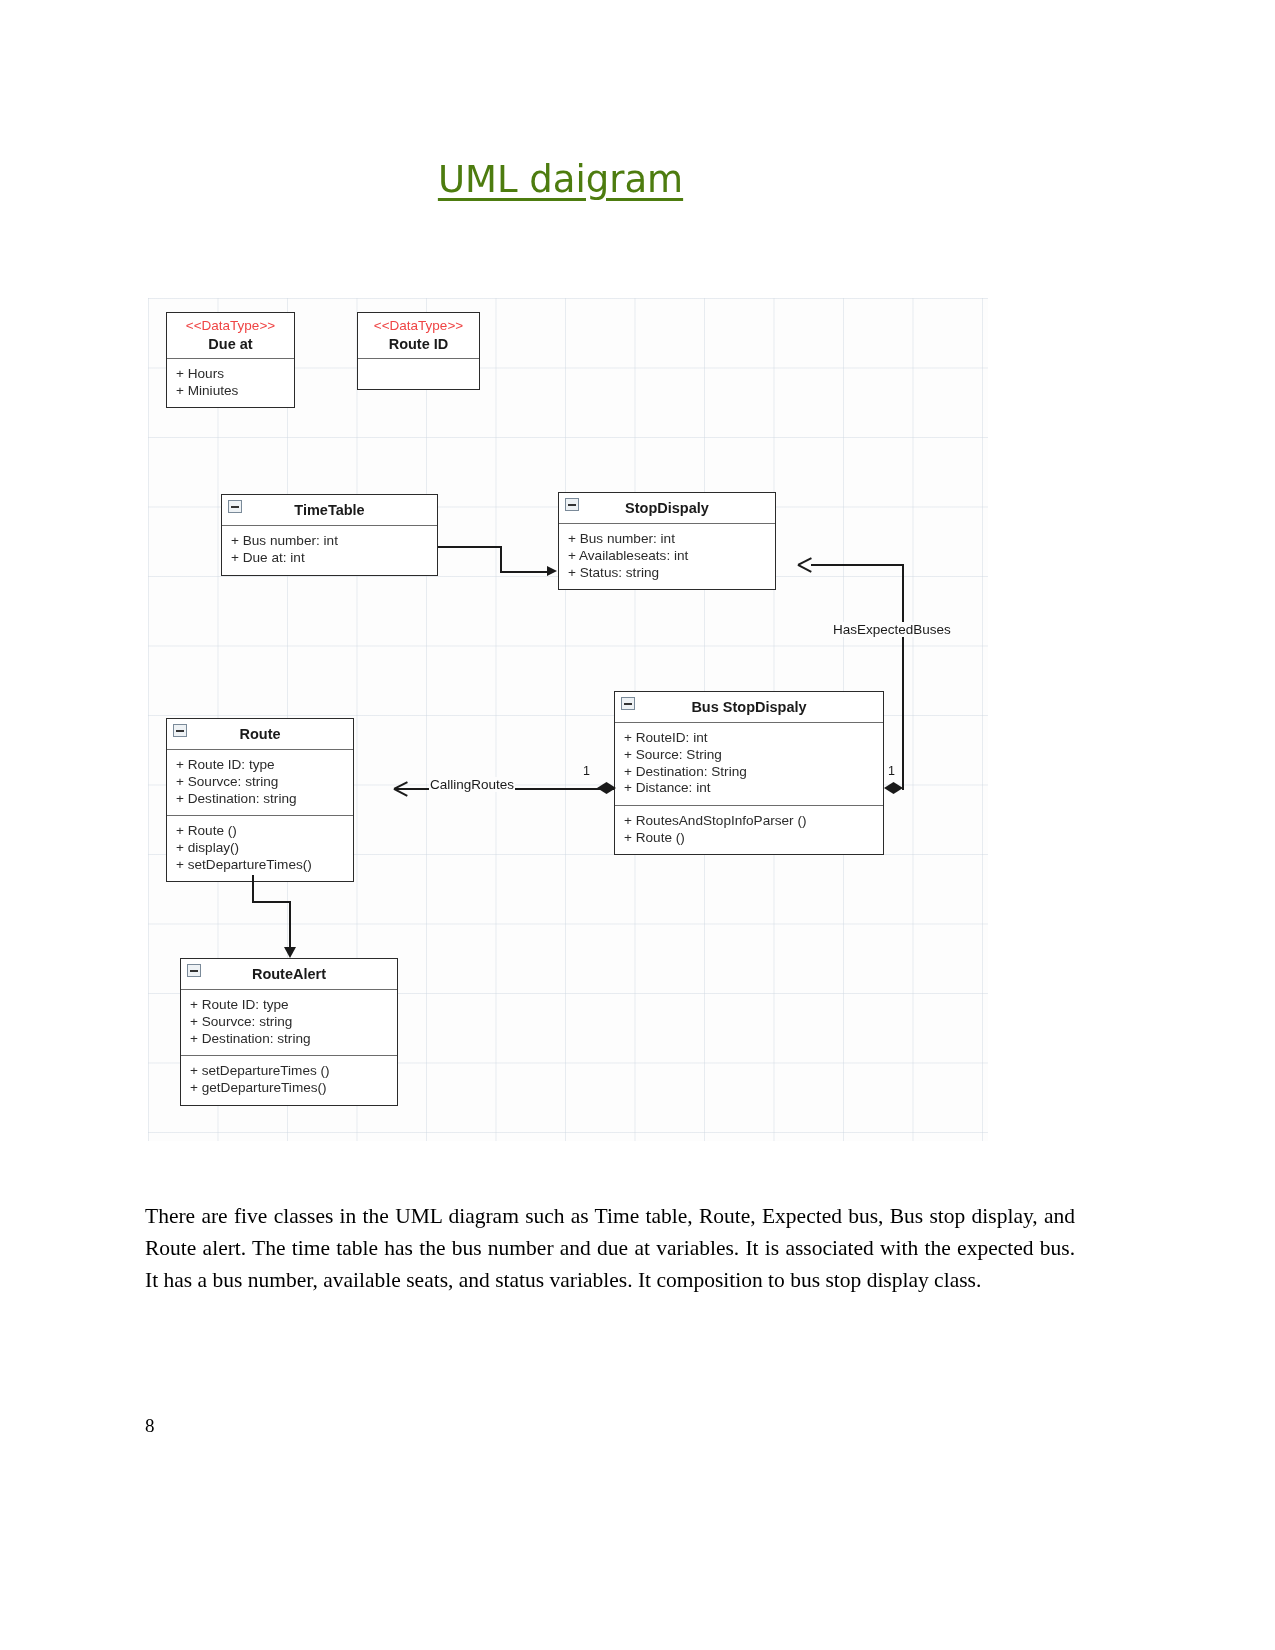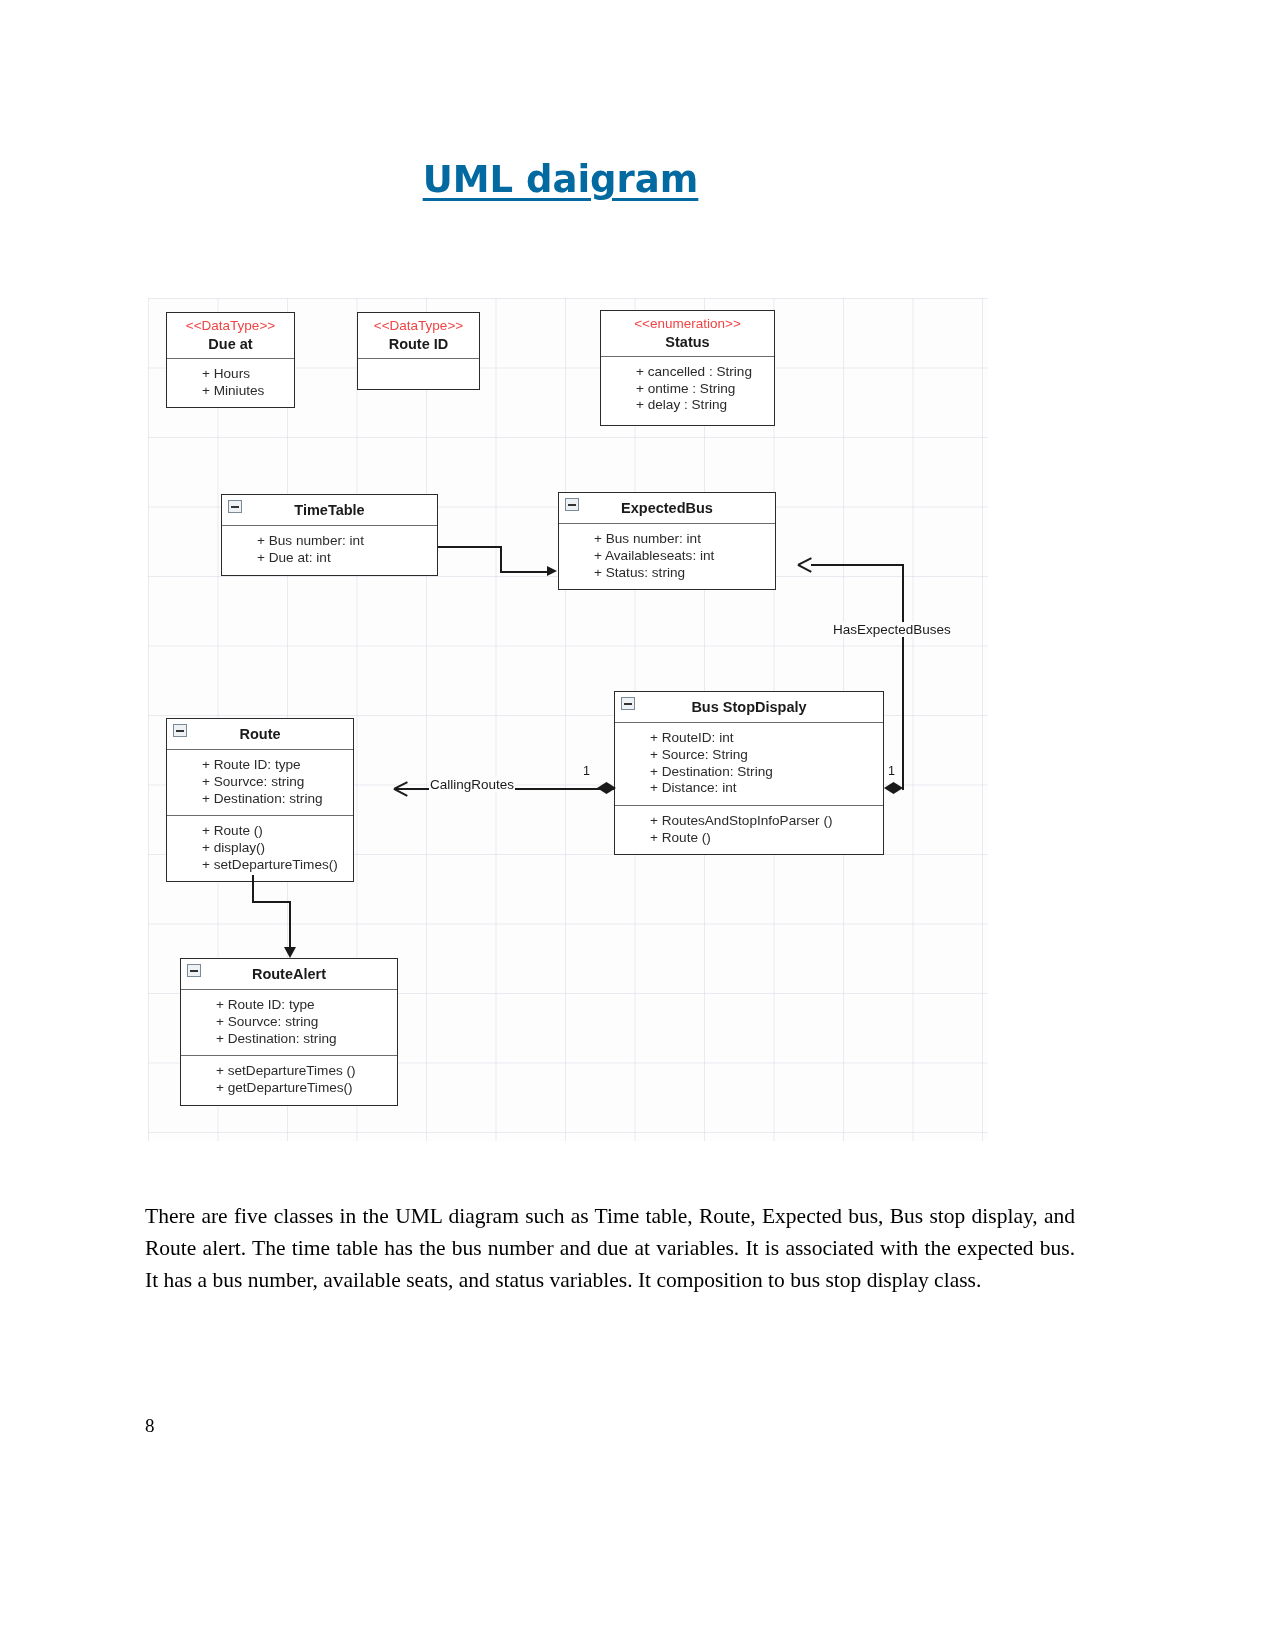--- a/index.html
+++ b/index.html
@@ -21,22 +21,22 @@
 
   
   .doc-title {
     position: absolute;
     top: 158px;
     left: 0;
     width: 1121px;
     text-align: center;
     font-family: "DejaVu Sans", sans-serif;
     font-size: 37px;
-    font-weight: bold;
-    color: #0369a1;
+    font-weight: normal;
+    color: #4d7c0f;
     text-decoration: underline;
     text-underline-offset: 6px;
     letter-spacing: 0px;
   }
 
   
   .diagram {
     position: absolute;
     left: 148px;
     top: 298px;
@@ -73,21 +73,21 @@
     font-size: 13.5px;
     color: #ef4444;
   }
   .cls .sec {
     padding: 7px 9px 8px 9px;
     font-size: 13.6px;
     color: #2b2b2b;
     line-height: 1.23;
   }
   .cls .sec.divider { border-top: 1.4px solid #6d6d6d; }
-  .cls .sec .row { white-space: nowrap; margin-left: 26px; }
+  .cls .sec .row { white-space: nowrap; }
   .cls .sec.empty { min-height: 30px; }
 
   .collapse-icon {
     position: absolute;
     left: 6px;
     top: 5px;
     width: 14px;
     height: 13px;
     border: 1px solid #7a8a99;
     background: #eef2f5;
@@ -205,47 +205,36 @@
     </div>
 
     <div class="cls" style="left:209px; top:14px; width:123px;">
       <div class="hdr tall">
         <span class="stereo">&lt;&lt;DataType&gt;&gt;</span>
         <span>Route ID</span>
       </div>
       <div class="sec empty"></div>
     </div>
 
-    <div class="cls" style="left:452px; top:12px; width:175px;">
-      <div class="hdr tall">
-        <span class="stereo">&lt;&lt;enumeration&gt;&gt;</span>
-        <span>Status</span>
-      </div>
-      <div class="sec" style="min-height:68px;">
-        <div class="row">+ cancelled : String</div>
-        <div class="row">+ ontime : String</div>
-        <div class="row">+ delay : String</div>
-      </div>
-    </div>
 
     <div class="cls" style="left:73px; top:196px; width:217px;">
       <div class="hdr">
         <span class="collapse-icon"></span>
         <span>TimeTable</span>
       </div>
       <div class="sec" style="min-height:44px;">
         <div class="row">+ Bus number: int</div>
         <div class="row">+ Due at: int</div>
       </div>
     </div>
 
     <div class="cls" style="left:410px; top:194px; width:218px;">
       <div class="hdr">
         <span class="collapse-icon"></span>
-        <span>ExpectedBus</span>
+        <span>StopDispaly</span>
       </div>
       <div class="sec" style="min-height:62px;">
         <div class="row">+ Bus number: int</div>
         <div class="row">+ Availableseats: int</div>
         <div class="row">+ Status: string</div>
       </div>
     </div>
 
     <div class="cls" style="left:466px; top:393px; width:270px;">
       <div class="hdr">

